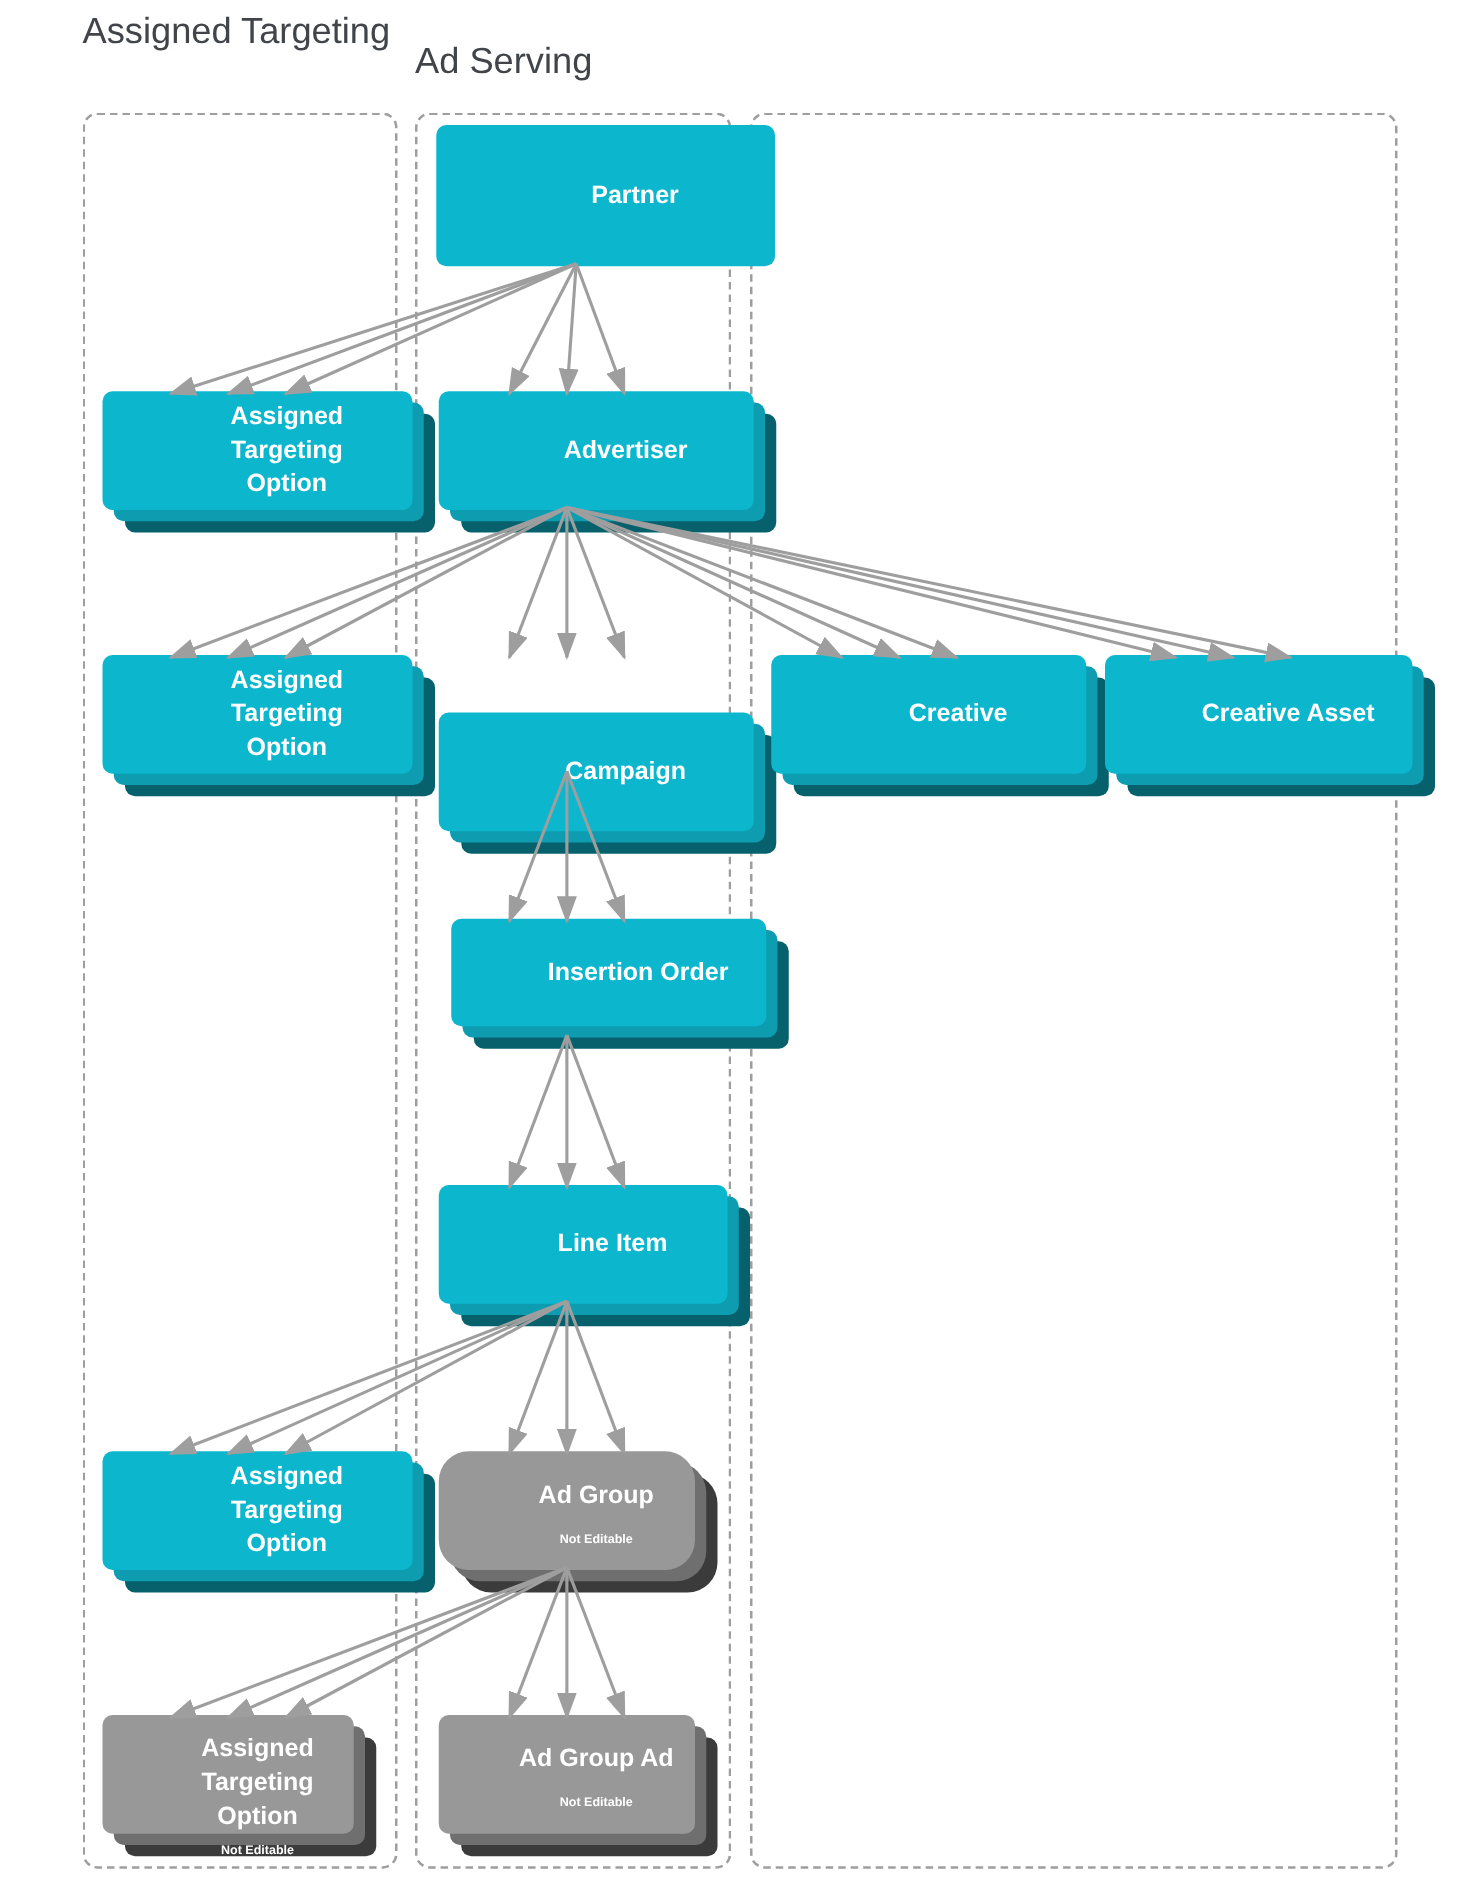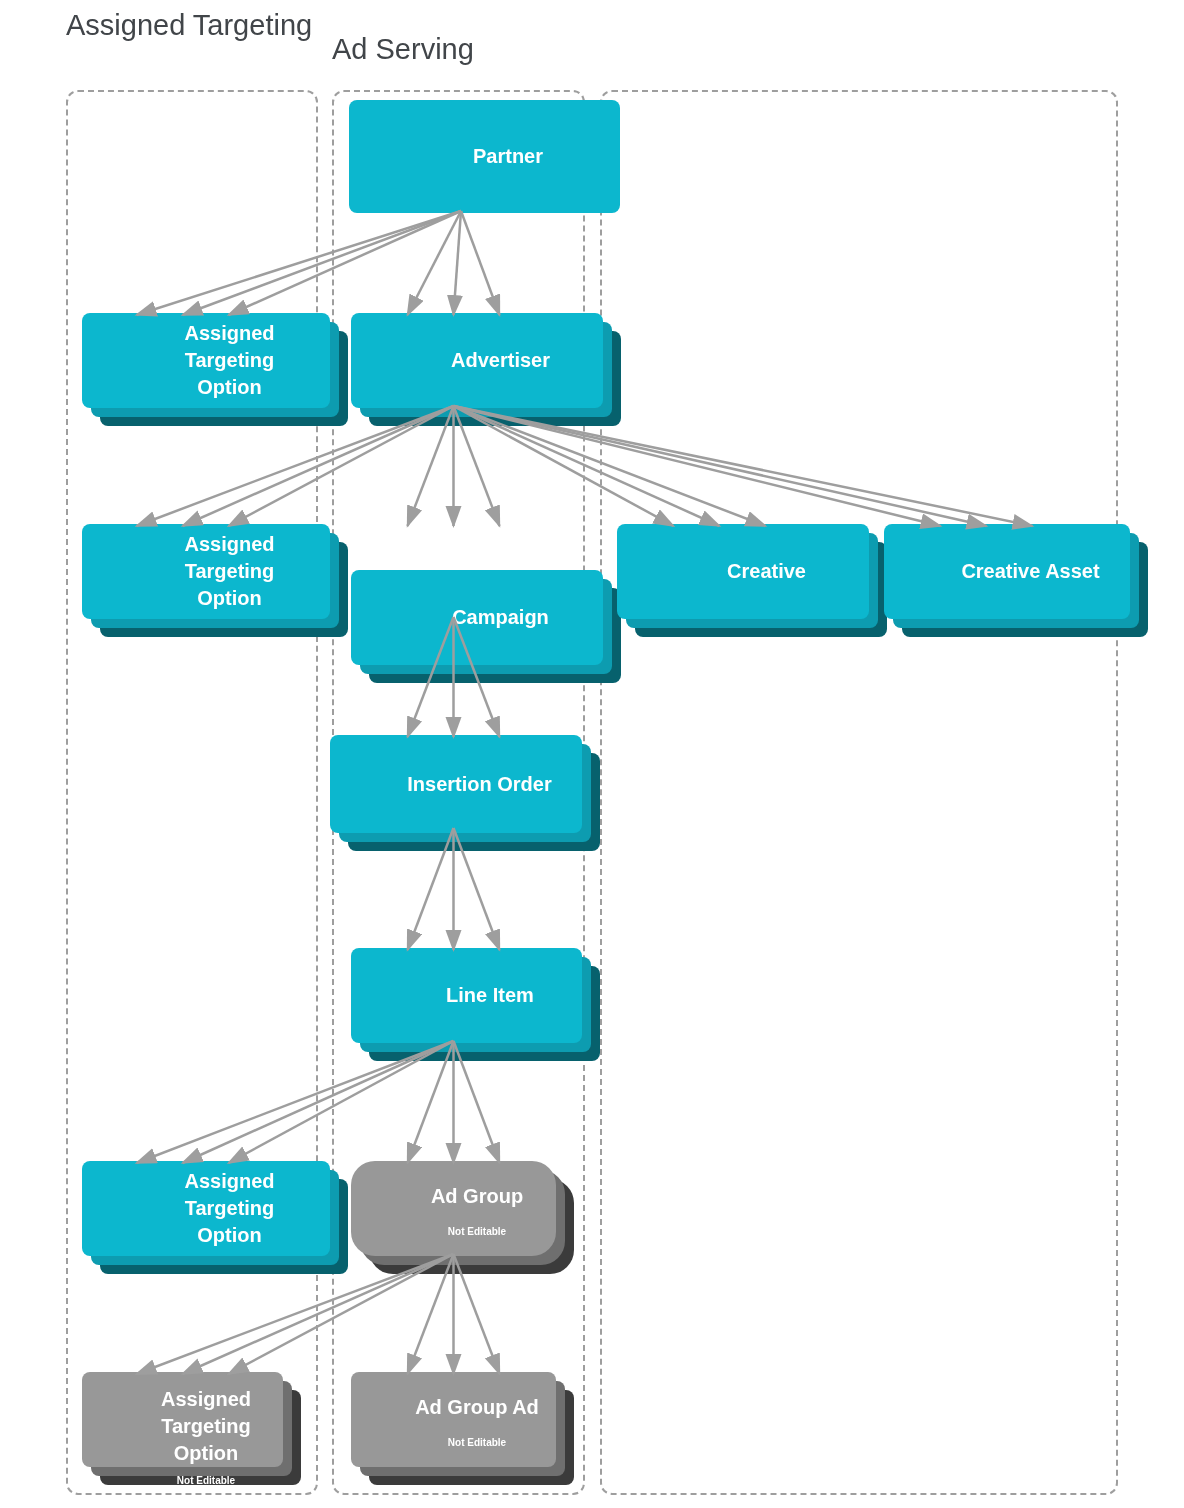--- a/index.html
+++ b/index.html
@@ -103,21 +103,21 @@
   </div>
 
   <div class="node cyan" style="left:351px;top:313px;width:205px;height:95px;">
     <span class="label">Advertiser</span>
   </div>
 
   <div class="node cyan" style="left:351px;top:524px;width:205px;height:95px;margin-top:46px;">
     <span class="label">Campaign</span>
   </div>
 
-  <div class="node cyan" style="left:330px;top:735px;width:205px;height:98px;">
+  <div class="node cyan" style="left:361px;top:735px;width:205px;height:86px;">
     <span class="label">Insertion Order</span>
   </div>
 
   <div class="node cyan" style="left:351px;top:948px;width:184px;height:95px;">
     <span class="label">Line Item</span>
   </div>
 
   <div class="node gray has-note" style="left:351px;top:1161px;width:205px;height:95px;border-radius:24px;">
     <span class="label">Ad Group</span>
     <span class="note">Not Editable</span>

